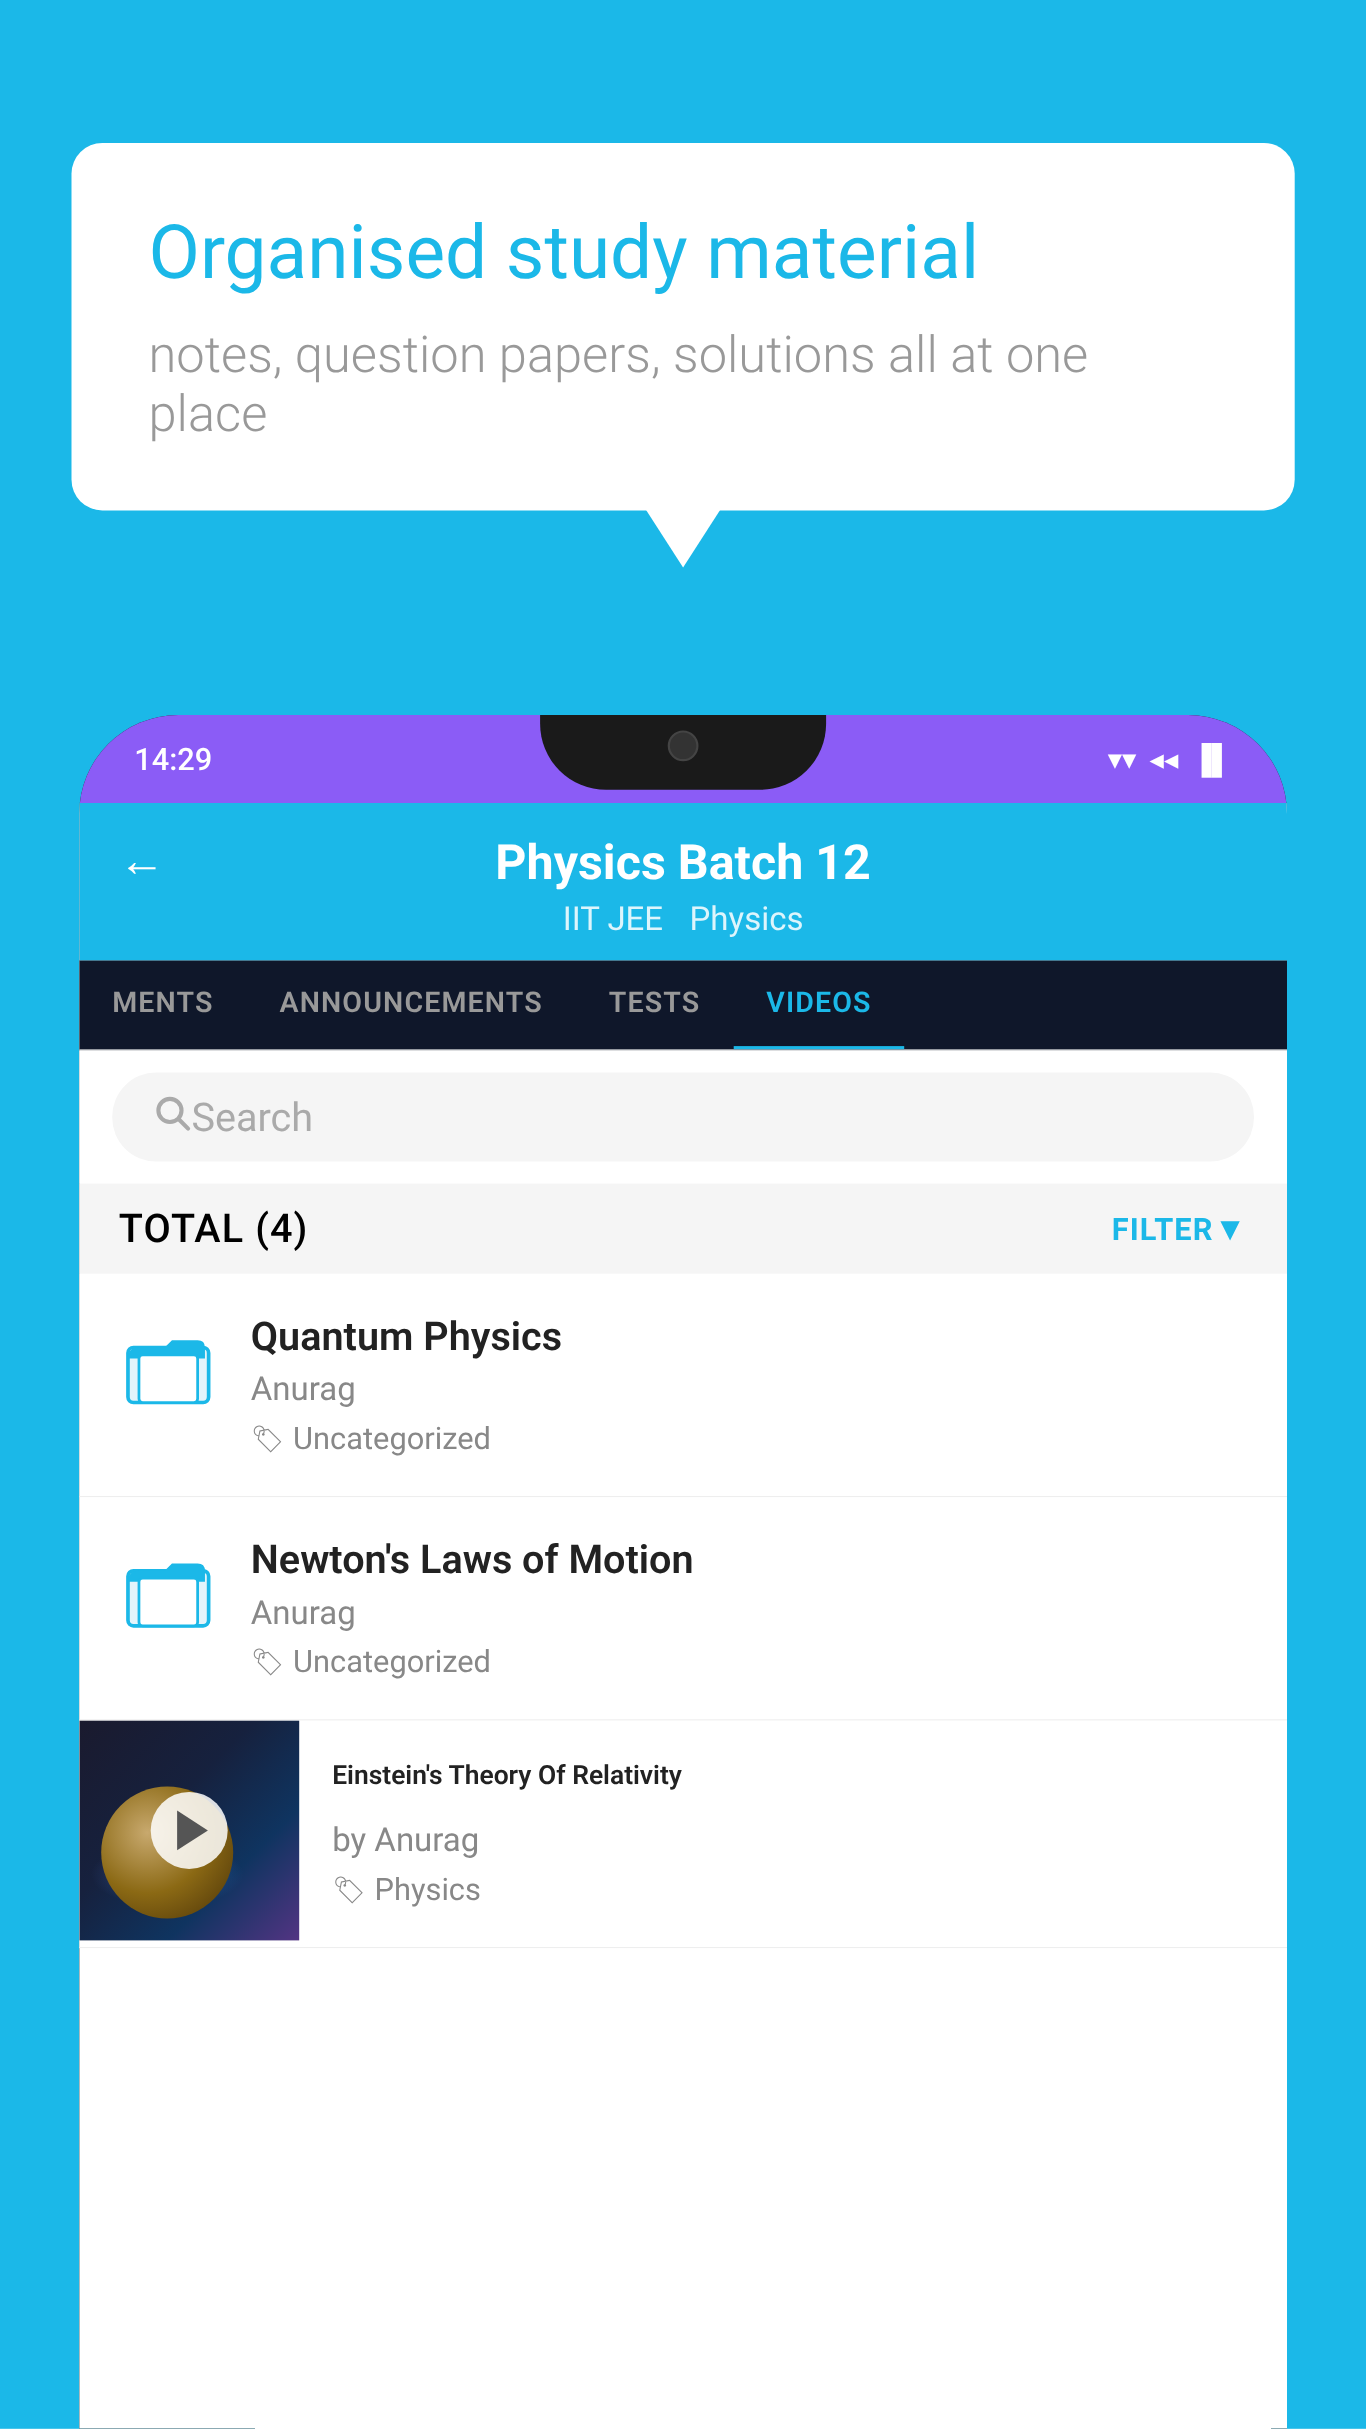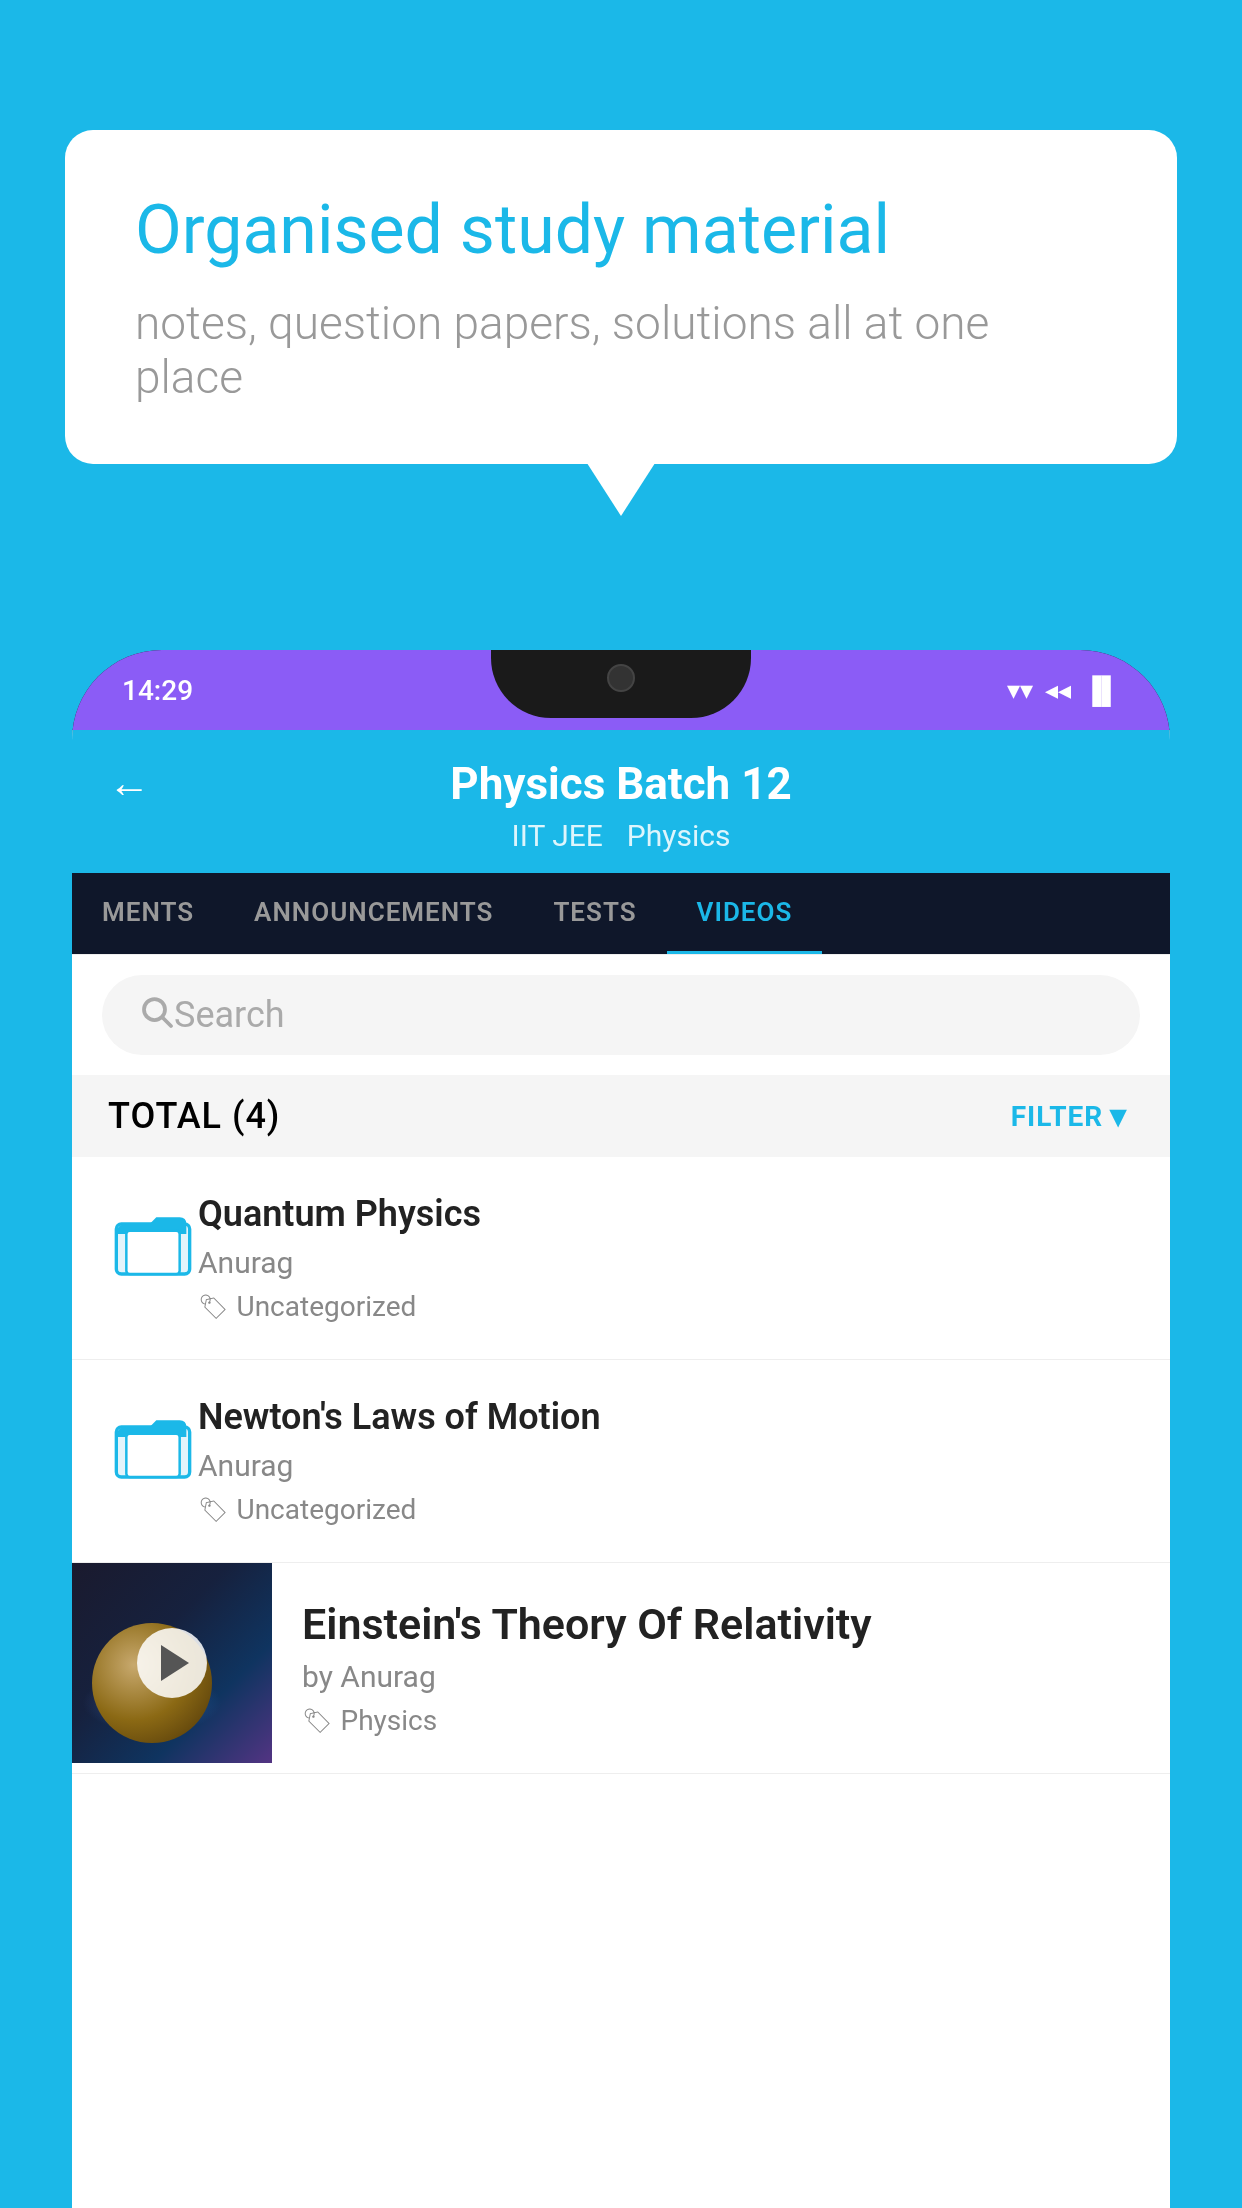--- a/index.html
+++ b/index.html
@@ -241,20 +241,21 @@
     
     .video-list {
       background: white;
     }
 
     .video-item {
       display: flex;
       align-items: flex-start;
       padding: 36px 36px;
       border-bottom: 1px solid #eee;
+      gap: 30px;
     }
 
     .video-thumbnail-icon {
       width: 90px;
       height: 90px;
       flex-shrink: 0;
       display: flex;
       align-items: center;
       justify-content: center;
       margin-top: 6px;
@@ -356,24 +357,24 @@
       border-left: 28px solid #555;
       margin-left: 6px;
     }
 
     .einstein-info {
       flex: 1;
       padding: 36px 30px;
     }
 
     .einstein-title {
-      font-size: 43px;
+      font-size: 24px;
       font-weight: 600;
       color: #222;
-      margin-bottom: 10px;
+      margin-bottom: 28px;
     }
 
     .einstein-author {
       font-size: 30px;
       color: #888;
       margin-bottom: 10px;
     }
 
     .einstein-tag {
       display: flex;

